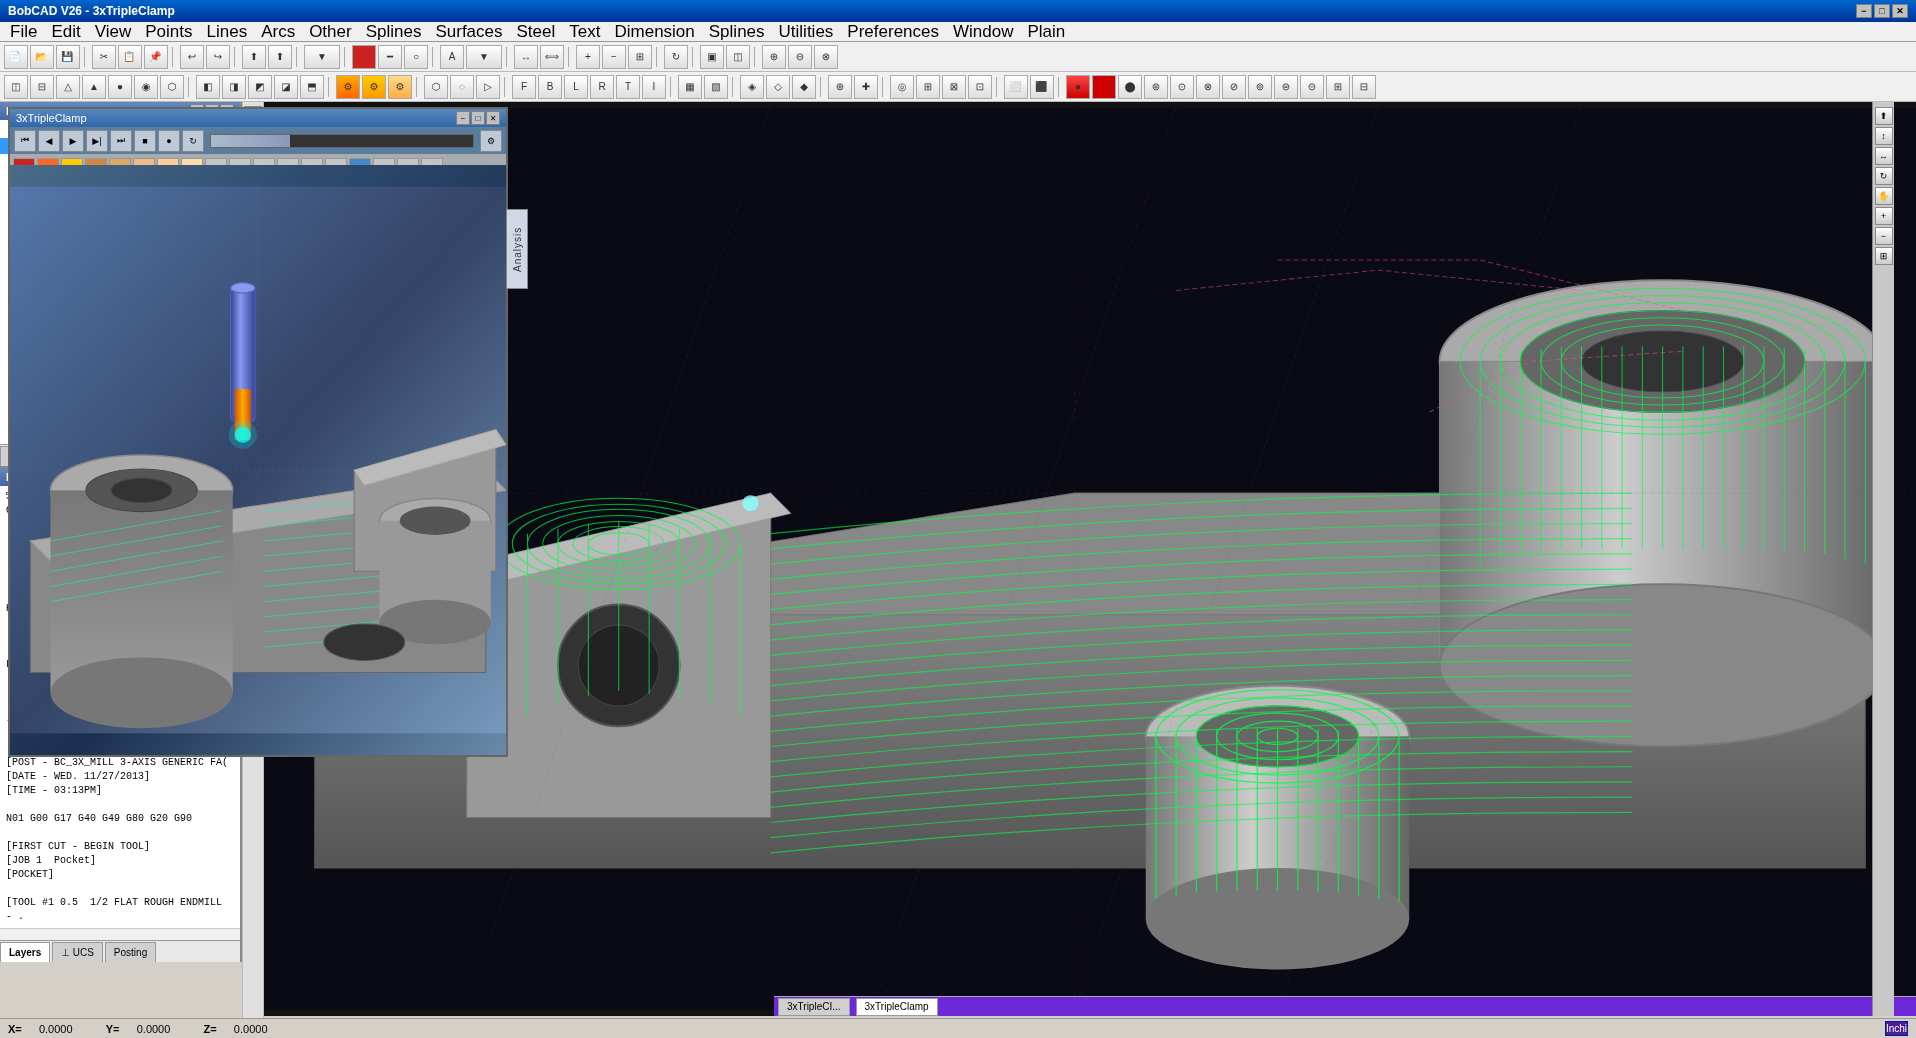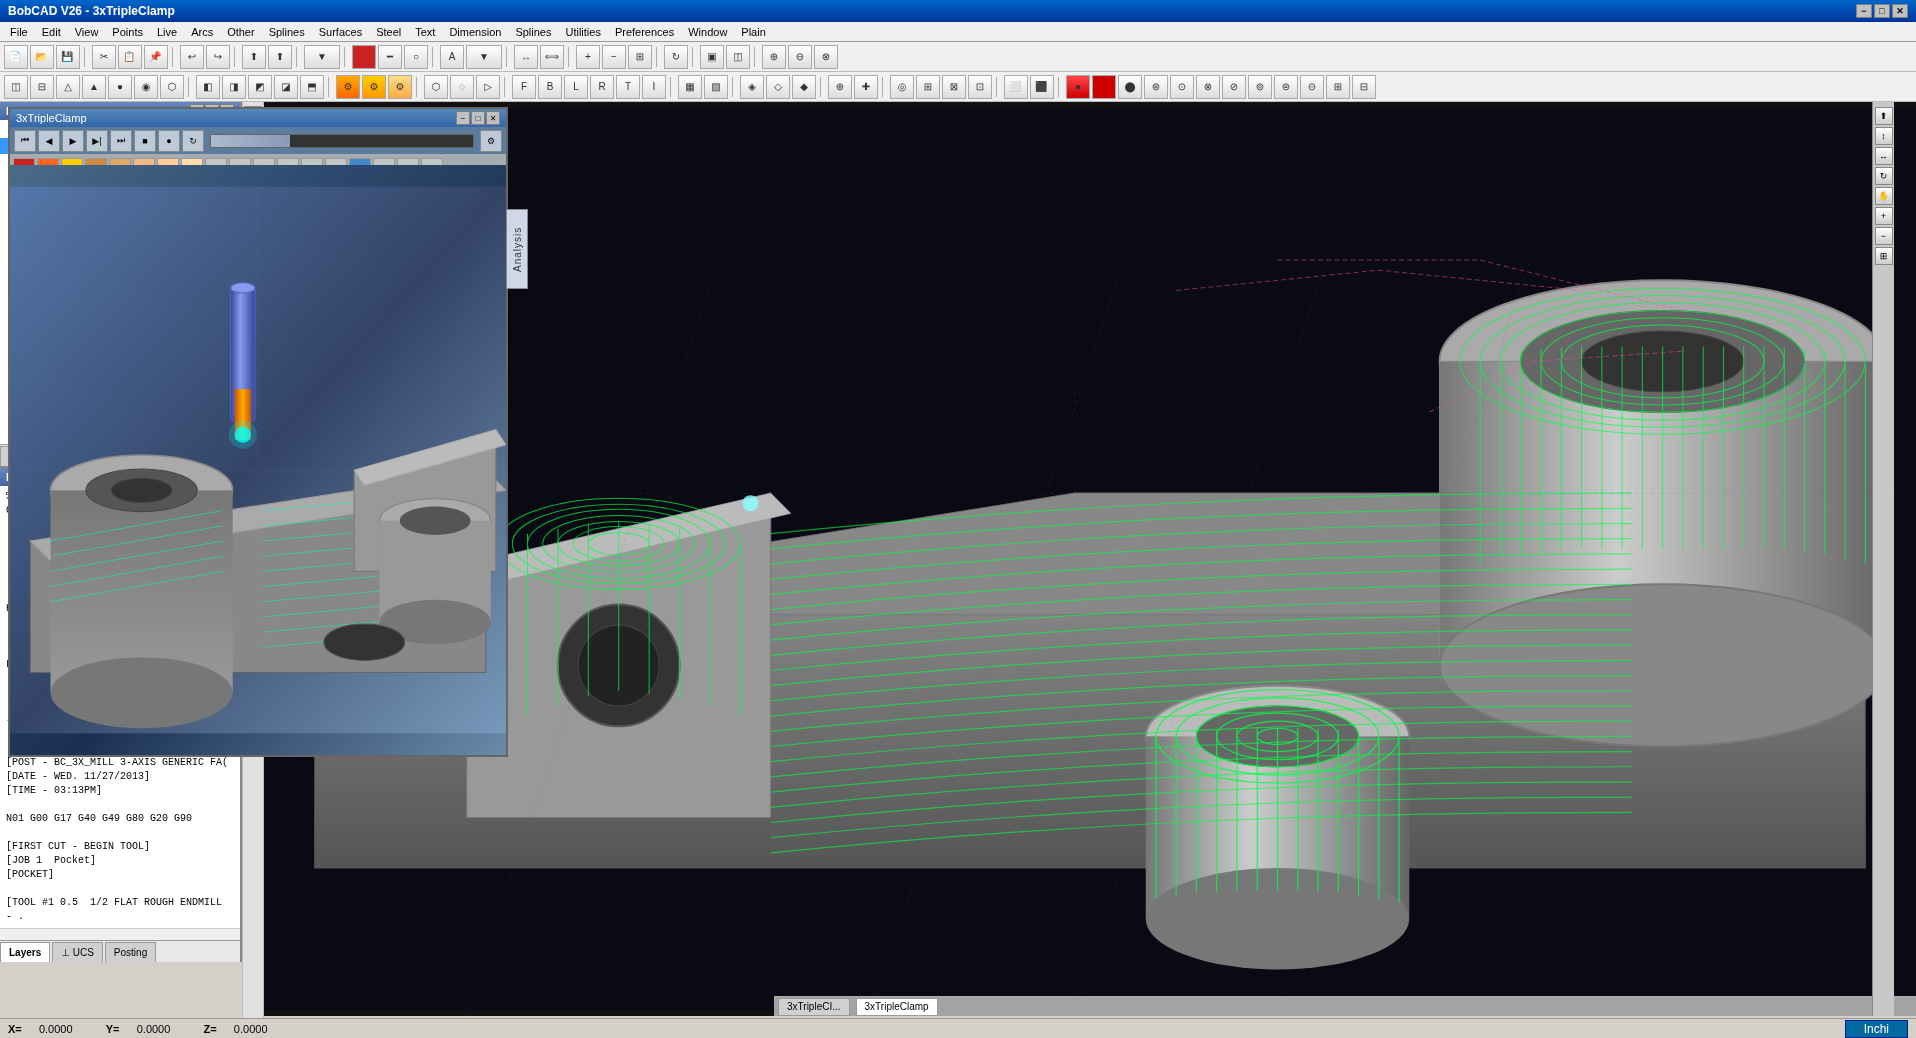--- a/index.html
+++ b/index.html
@@ -12,21 +12,21 @@
       padding: 0 8px; color: white; font-size: 12px; font-weight: bold;
     }
     .title-buttons { display: flex; gap: 2px; }
     .title-btn { width: 16px; height: 14px; background: #c0c0c0; border: 1px solid #808080; font-size: 9px; display: flex; align-items: center; justify-content: center; cursor: pointer; color: #000; }
 
     
     #menu-bar {
       height: 20px; background: #f0f0f0; border-bottom: 1px solid #999;
       display: flex; align-items: center; padding: 0 4px; gap: 2px;
     }
-    .menu-item { padding: 2px 6px; font-size: 11px; cursor: pointer; }
+    .menu-item { padding: 2px 6px; font-size: 17px; cursor: pointer; }
 
     
     .toolbar-row {
       height: 30px; background: #f0f0f0; border-bottom: 1px solid #bbb;
       display: flex; align-items: center; padding: 2px 4px; gap: 2px;
     }
     .tb-btn {
       width: 24px; height: 24px; background: linear-gradient(to bottom, #fff, #ddd);
       border: 1px solid #aaa; display: flex; align-items: center; justify-content: center;
       font-size: 10px; cursor: pointer; color: #333;
@@ -101,37 +101,37 @@
     
     #main-viewport {
       position: absolute; right: 0; top: 0; bottom: 20px;
       left: 510px; background: #111;
       overflow: hidden;
     }
 
     
     #bottom-taskbar {
       position: absolute; bottom: 0; left: 510px; right: 0;
-      height: 20px; background: #a3a3a3; border-top: 1px solid #aaa;
+      height: 20px; background: #6d28d9; border-top: 1px solid #aaa;
       display: flex; align-items: center; padding: 0 4px; gap: 6px; font-size: 11px;
     }
     .taskbar-tab { height: 18px; padding: 0 8px; background: #d0d0d0; border: 1px solid #999; font-size: 10px; display: flex; align-items: center; cursor: pointer; }
     .taskbar-tab.active { background: #fff; }
 
     
     #status-bar {
       height: 20px; background: #d4d0c8; border-top: 1px solid #999;
       display: flex; align-items: center; padding: 0 8px; gap: 20px; font-size: 11px;
       position: absolute; bottom: 0; left: 0; right: 0;
     }
     .status-coord { display: flex; align-items: center; gap: 4px; }
     .coord-label { font-weight: bold; }
     .coord-val { min-width: 60px; text-align: center; }
     .status-right { margin-left: auto; display: flex; align-items: center; gap: 4px; }
-    .unit-btn { padding: 1px 18px; background: #0369a1; color: white; font-size: 12px; border: 1px solid #001a99; }
+    .unit-btn { padding: 1px 0; background: #4c1d95; color: white; font-size: 10px; border: 1px solid #001a99; }
 
     
     #right-panel {
       position: absolute; right: 0; top: 0; bottom: 20px;
       width: 22px; background: #c8c8c8; border-left: 1px solid #888;
       display: flex; flex-direction: column; align-items: center; padding: 4px 0;
     }
     .rp-btn { width: 18px; height: 18px; background: linear-gradient(to bottom, #fff, #ccc); border: 1px solid #888; margin: 1px 0; display: flex; align-items: center; justify-content: center; font-size: 9px; cursor: pointer; }
 
     
@@ -199,21 +199,21 @@
     <div class="title-btn">□</div>
     <div class="title-btn">✕</div>
   </div>
 </div>
 
 <div id="menu-bar">
   <div class="menu-item">File</div>
   <div class="menu-item">Edit</div>
   <div class="menu-item">View</div>
   <div class="menu-item">Points</div>
-  <div class="menu-item">Live</div>
+  <div class="menu-item">Lines</div>
   <div class="menu-item">Arcs</div>
   <div class="menu-item">Other</div>
   <div class="menu-item">Splines</div>
   <div class="menu-item">Surfaces</div>
   <div class="menu-item">Steel</div>
   <div class="menu-item">Text</div>
   <div class="menu-item">Dimension</div>
   <div class="menu-item">Splines</div>
   <div class="menu-item">Utilities</div>
   <div class="menu-item">Preferences</div>

